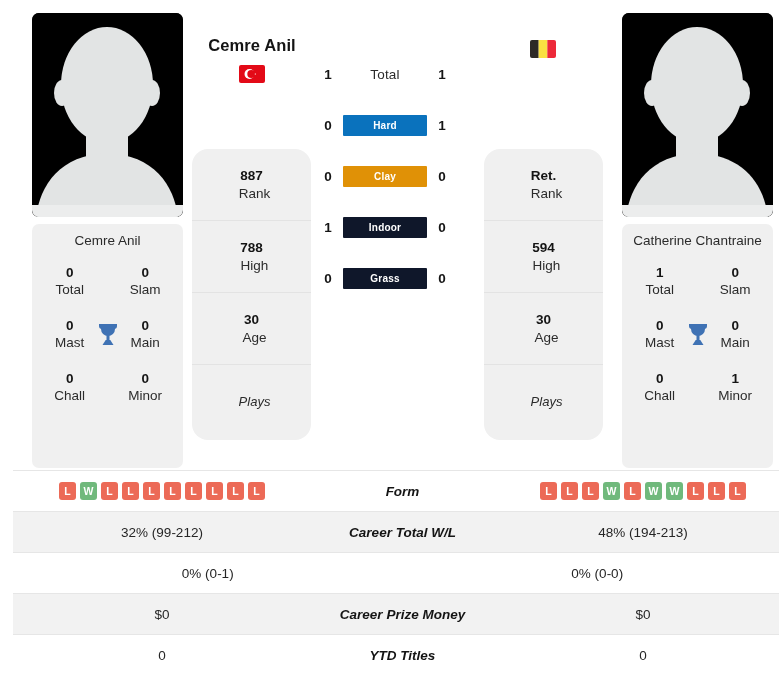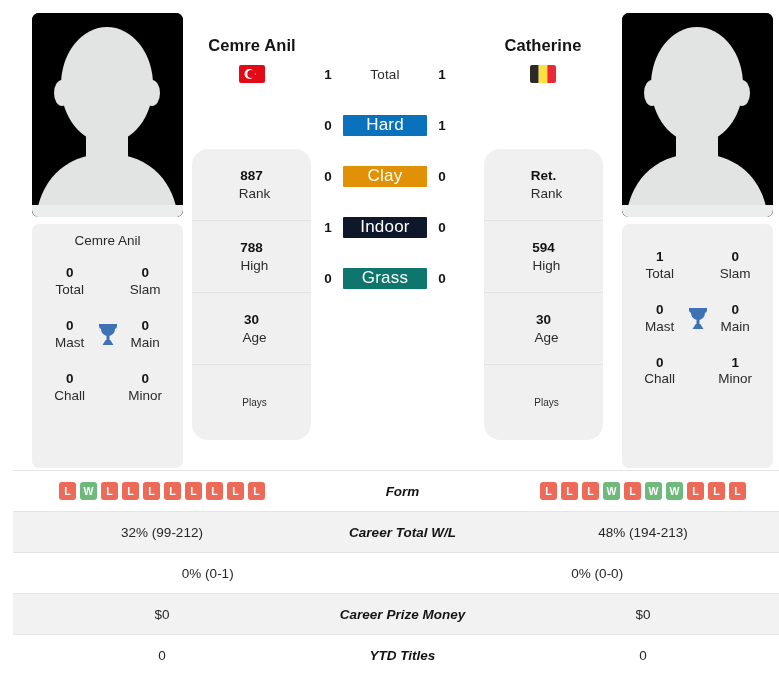--- a/index.html
+++ b/index.html
@@ -57,21 +57,21 @@
   .info-stack.left  { left: 179px; }
   .info-stack.right { left: 471px; }
   .info-cell {
     height: 72px; display: flex; flex-direction: column;
     align-items: center; justify-content: center;
     border-bottom: 1px solid #e3e3e3;
   }
   .info-cell:last-child { border-bottom: none; height: 75px; }
   .info-cell .num { font-size: 13.5px; font-weight: bold; color: #141414; line-height: 1.3; }
   .info-cell .lbl { font-size: 13.5px; color: #2b2b2b; line-height: 1.3; padding-left: 6px; }
-  .info-cell.plays .lbl { font-size: 10px; }
+  .info-cell.plays .lbl { font-size: 13px; font-style: italic; }
 
   
   .name-block { position: absolute; text-align: center; width: 160px; }
   .name-block.left  { left: 159px; top: 33px; }
   .name-block.right { left: 450px; top: 33px; }
   .pname {
     font-size: 16.5px; font-weight: bold; color: #141414;
     line-height: 1.52; letter-spacing: .1px;
   }
   .flag { width: 26px; height: 18px; margin: 7px auto 0; border-radius: 2px; overflow: hidden; display: block; }
@@ -79,21 +79,21 @@
   
   .surfaces { position: absolute; left: 300px; top: 62px; width: 160px; }
   .srow { display: flex; align-items: center; height: 24px; margin-bottom: 27px; position: relative; }
   .srow:last-child { margin-bottom: 0; }
   .sc-left, .sc-right {
     width: 30px; text-align: center; font-size: 13.5px; font-weight: bold; color: #141414;
   }
   .sbar {
     width: 84px; height: 21px; border-radius: 1px;
     display: flex; align-items: center; justify-content: center;
-    font-size: 17px; font-weight: normal; color: #ffffff; letter-spacing: .2px;
+    font-size: 10px; font-weight: bold; color: #ffffff; letter-spacing: .2px;
   }
   .sbar.plain { background: transparent; color: #2b2b2b; font-weight: normal; font-size: 13.5px; }
 
   
   .table { position: absolute; left: 0; top: 470px; width: 779px; }
   .trow {
     display: flex; align-items: center; height: 41px;
     border-top: 1px solid #e6e6e6;
   }
   .trow.shaded { background: #f2f2f2; }
@@ -150,21 +150,20 @@
         <svg width="26" height="18" viewBox="0 0 26 18">
           <rect width="26" height="18" fill="#e30a17"></rect>
           <circle cx="10.5" cy="9" r="5" fill="#ffffff"></circle>
           <circle cx="12.3" cy="9" r="4" fill="#e30a17"></circle>
           <polygon fill="#ffffff" points="17.3,9 15.6,9.6 16.7,8.1 16.7,9.9 15.6,8.4"></polygon>
         </svg>
       </div>
     </div>
 
     <div class="name-block right">
-      <div class="pname">Catherine</div>
       <div class="flag">
         <svg width="26" height="18" viewBox="0 0 26 18">
           <rect width="8.67" height="18" x="0" fill="#2d2926"></rect>
           <rect width="8.67" height="18" x="8.67" fill="#fae042"></rect>
           <rect width="8.67" height="18" x="17.34" fill="#ed2939"></rect>
         </svg>
       </div>
     </div>
 
     <div class="surfaces">
@@ -183,21 +182,21 @@
         <div class="sbar" style="background:#e09106">Clay</div>
         <div class="sc-right">0</div>
       </div>
       <div class="srow">
         <div class="sc-left">1</div>
         <div class="sbar" style="background:#0f172a">Indoor</div>
         <div class="sc-right">0</div>
       </div>
       <div class="srow">
         <div class="sc-left">0</div>
-        <div class="sbar" style="background:#0f766e">Grass</div>
+        <div class="sbar" style="background:#0f172a">Grass</div>
         <div class="sc-right">0</div>
       </div>
     </div>
 
     <div class="info-stack left">
       <div class="info-cell">
         <div class="num">887</div>
         <div class="lbl">Rank</div>
       </div>
       <div class="info-cell">
@@ -268,20 +267,21 @@
           <path fill="#3f72b4" d="M6 2 h14 v5 a7 7 0 0 1 -14 0 z"></path>
           <path fill="#3f72b4" d="M4 2 h3 v5 a3 3 0 0 1 -3 -3 z"></path>
           <path fill="#3f72b4" d="M22 2 h-3 v5 a3 3 0 0 0 3 -3 z"></path>
           <rect x="11.5" y="13" width="3" height="5" fill="#3f72b4"></rect>
           <path fill="#3f72b4" d="M7.5 23 l3.2 -5 h4.6 l3.2 5 z"></path>
         </svg>
       </div>
     </div>
 
     <div class="player-stats-card right">
+      <div class="psc-name">Catherine Chantraine</div>
       <div class="title-grid">
         <div class="title-row">
           <div class="tcell">
             <div class="num">1</div>
             <div class="lbl">Total</div>
           </div>
           <div class="tcell">
             <div class="num">0</div>
             <div class="lbl">Slam</div>
           </div>

